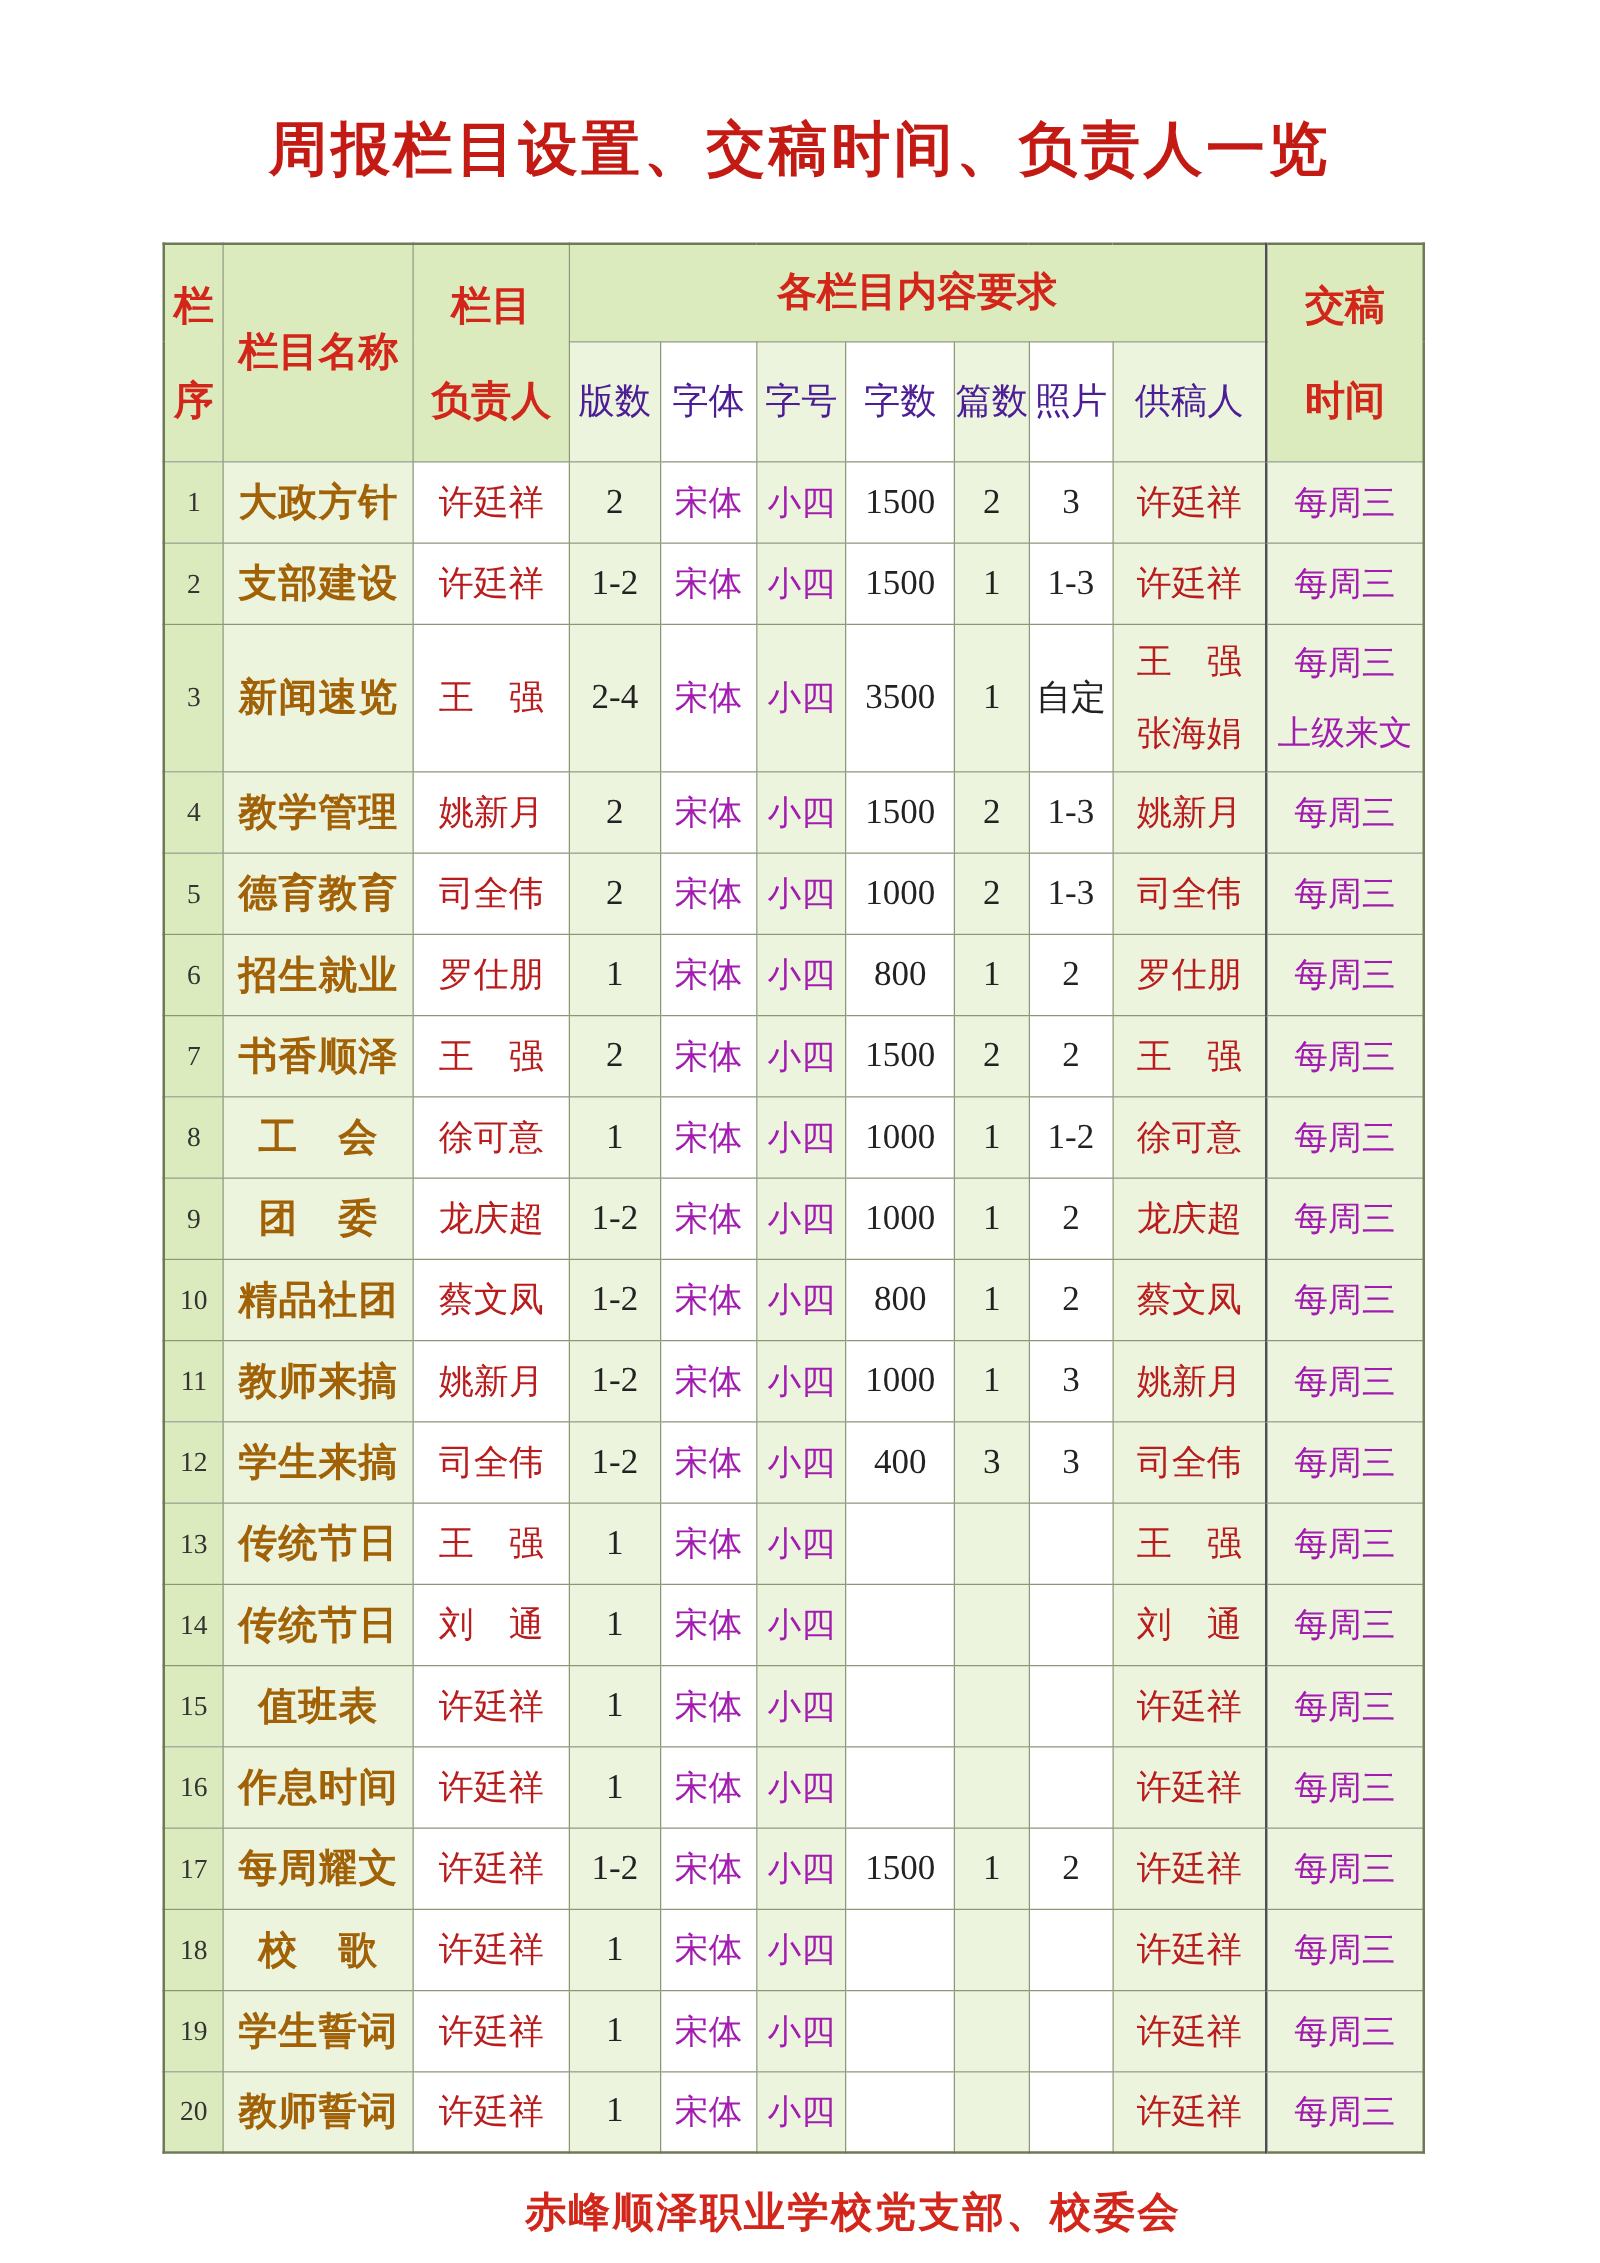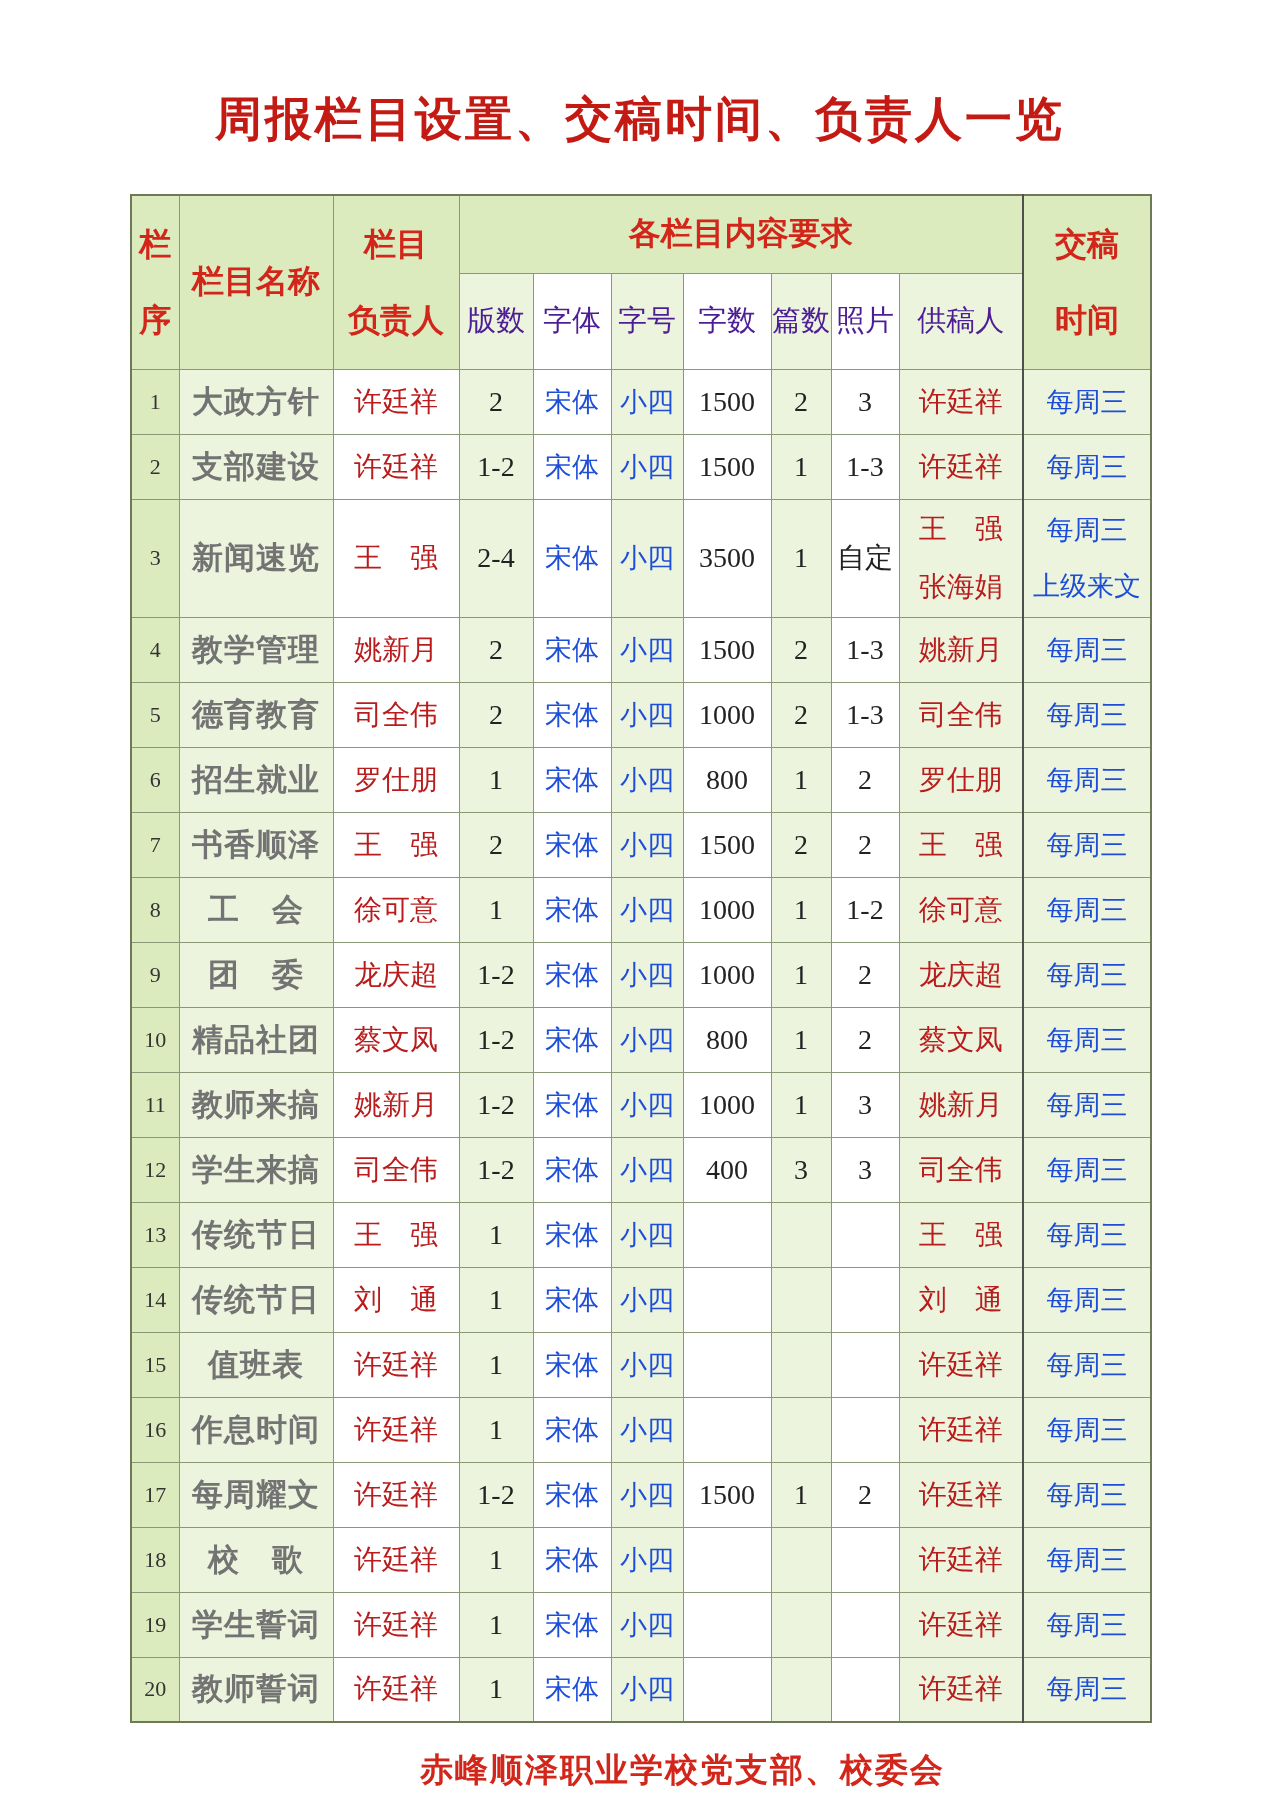--- a/index.html
+++ b/index.html
@@ -1,18 +1,18 @@
 <!DOCTYPE html>
 <html><head>
 <meta charset="utf-8">
 <style>
   html,body { margin:0; padding:0; background:#ffffff; }
   .page {
     position:relative;
-    width:1280px; height:1810px;
+    width:1140px; height:1810px;
     background:#ffffff;
     font-family:"Liberation Sans","DejaVu Sans",sans-serif;
     overflow:hidden;
   }
   .title {
     position:absolute; top:88px; left:0; width:1280px;
     text-align:center;
     font-size:47px; font-weight:900; letter-spacing:3px;
     color:#c41a14;
   }
@@ -38,24 +38,24 @@
   }
   
   .c-seq   { background:#dcebbe; }
   .c-pale  { background:#edf4de; }
   .c-white { background:#ffffff; }
   .c-dark-left { border-left:2px solid #4f4f4f !important; }
   
   tbody tr { height:65px; }
   tbody tr.tall { height:118px; }
   .t-seq   { font-size:22px; color:#333333; font-family:"Liberation Serif","DejaVu Serif",serif; }
-  .t-name  { font-size:31px; font-weight:700; color:#737373; letter-spacing:1px;margin-top:44px; }
+  .t-name  { font-size:31px; font-weight:700; color:#a16207; letter-spacing:1px;margin-top:44px; }
   .t-owner { font-size:28px; font-weight:400; color:#b91c1c; }
   .t-data  { font-size:28px; color:#222222; font-family:"Liberation Serif","DejaVu Serif",serif; }
-  .t-plain { font-size:27px; color:#1d4ed8; font-family:"Liberation Serif","DejaVu Serif",serif; }
+  .t-plain { font-size:27px; color:#a21caf; font-family:"Liberation Serif","DejaVu Serif",serif; }
   td.two-line div:first-child { margin-bottom:20px; }
   .footer {
     position:absolute; top:1748px; left:420px; width:700px;
     text-align:left;
     font-size:33px; font-weight:700; letter-spacing:2px;
     color:#d3261b;
   }
 </style>
 </head>
 <body>

